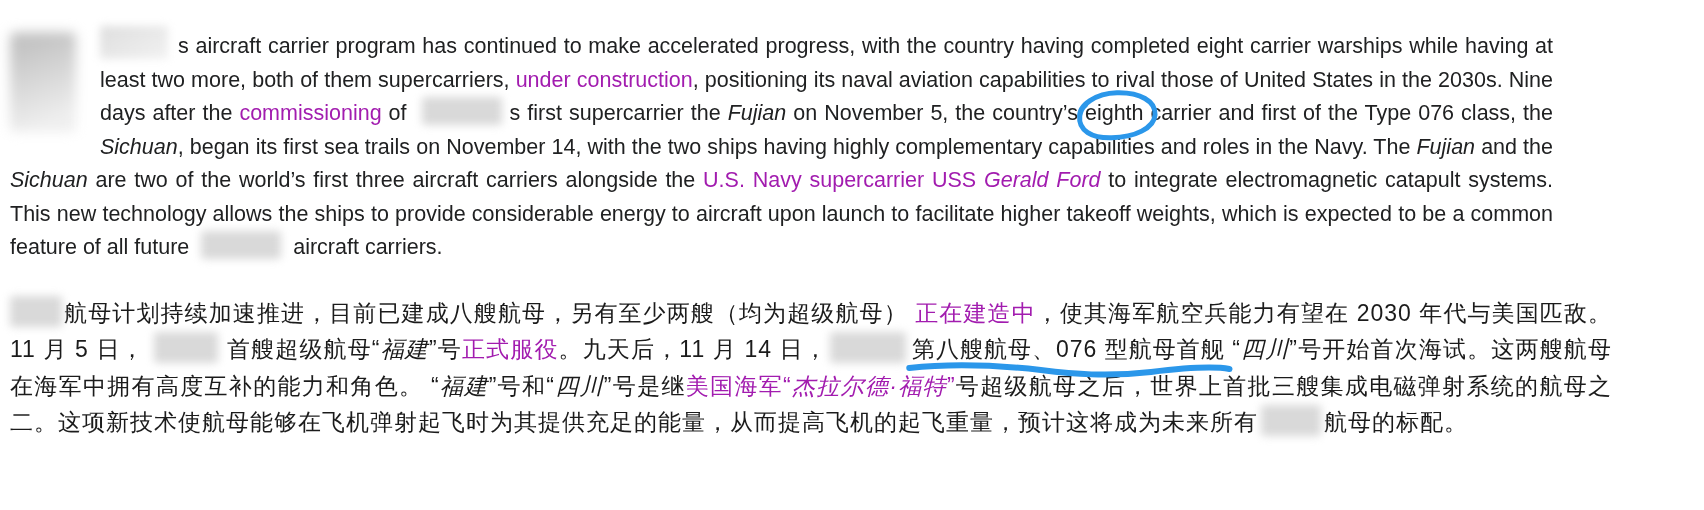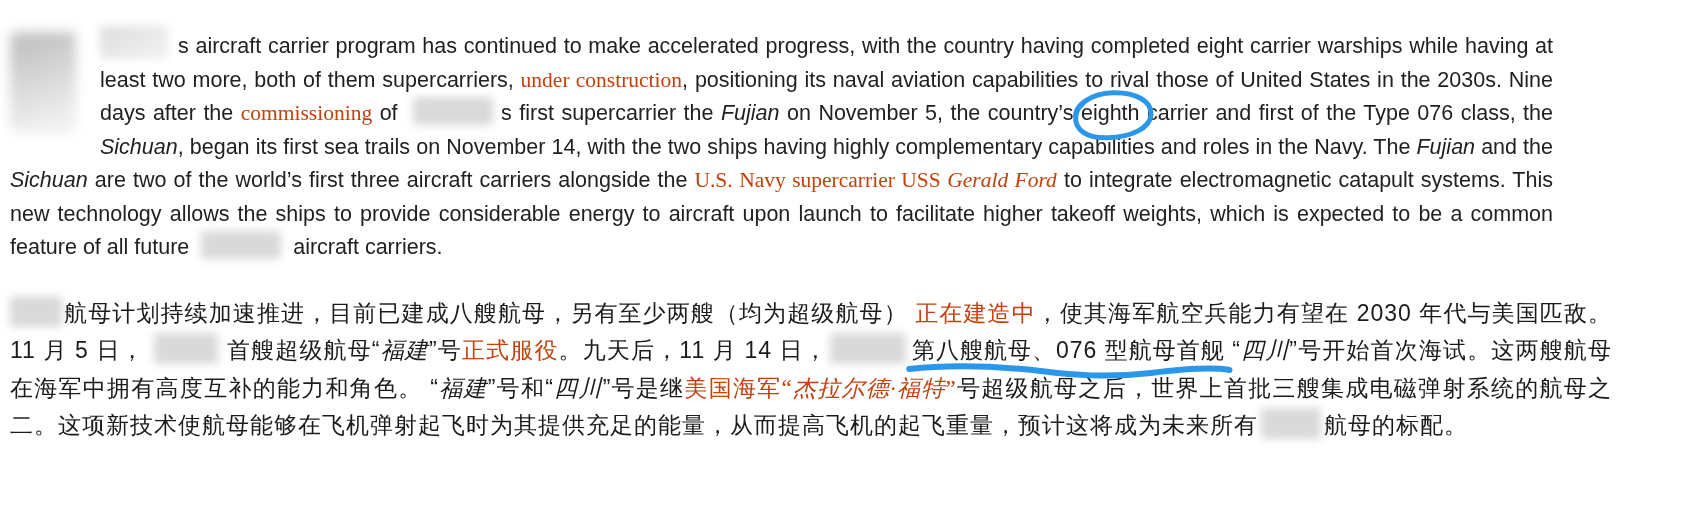--- a/index.html
+++ b/index.html
@@ -13,21 +13,21 @@
     width:1543px;margin:26px 0 0 10px;
     font-size:21.5px;line-height:33.5px;
     text-align:justify;color:#202122;
   }
   .zh-para{
     width:1602px;margin:30px 0 12px 10px;
     font-size:23px;line-height:36.6px;
     text-align:justify;color:#1b1b1b;
     letter-spacing:1px;
   }
-  a.link{color:#c2410c;text-decoration:none;cursor:pointer;font-family:Liberation Serif, serif;}
+  a.link{color:#a21caf;text-decoration:none;cursor:pointer;}
   .it{font-style:italic;}
 
   
   .redact{display:inline-block;background:#d9d9d9;border-radius:3px;filter:blur(4px);vertical-align:-6px;}
   .redact-logo{
     float:left;width:66px;height:100px;margin:6px 24px 2px 0;
     background:linear-gradient(160deg,#c4c4c4 15%,#efefef 85%);
     filter:blur(6px);border-radius:5px;
   }
   .redact-b{width:68px;height:33px;margin-right:10px;background:linear-gradient(150deg,#dedede,#f2f2f2);}

